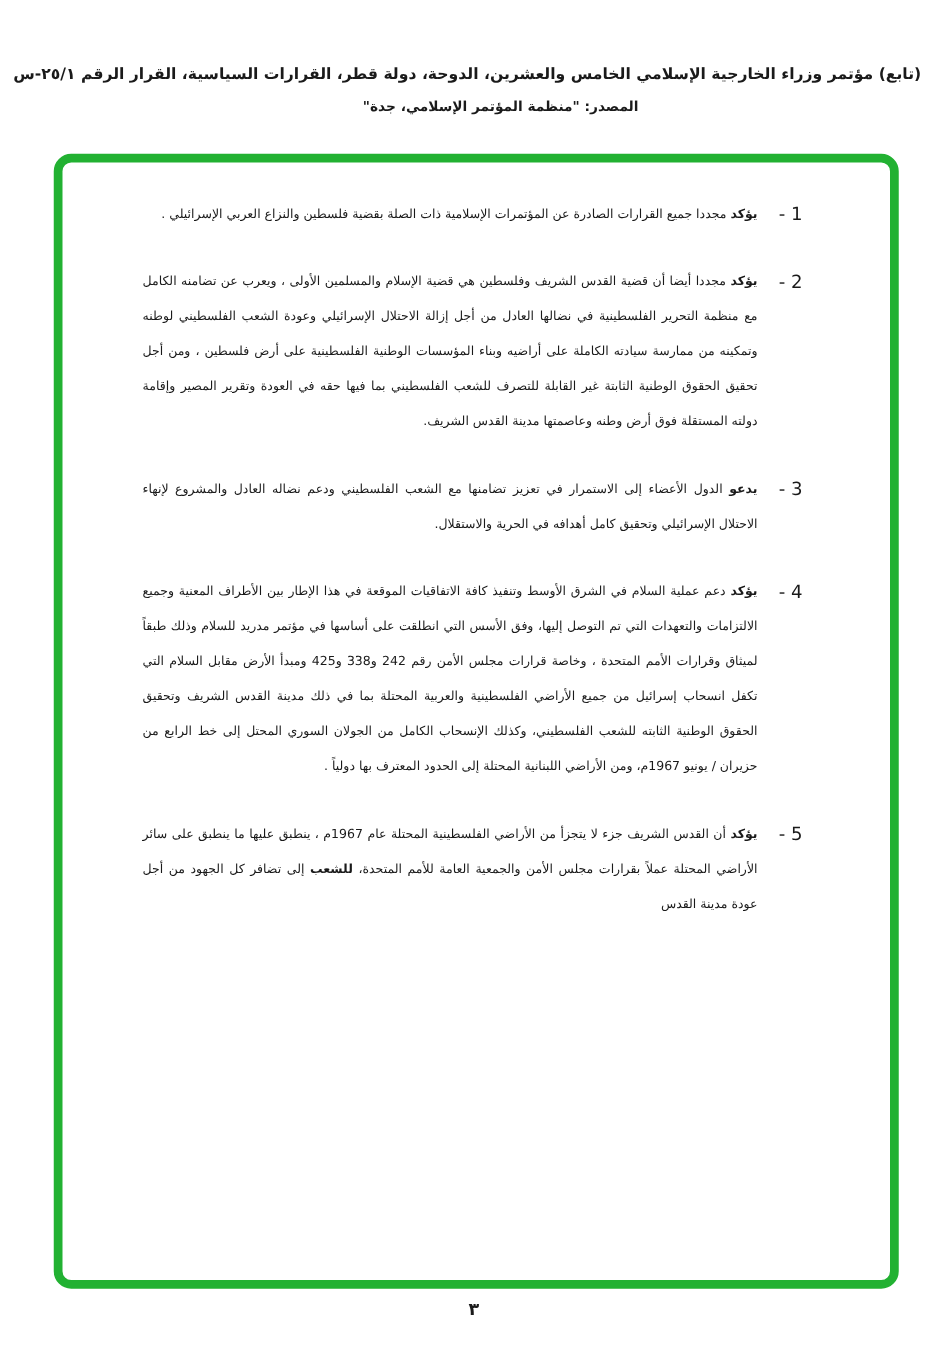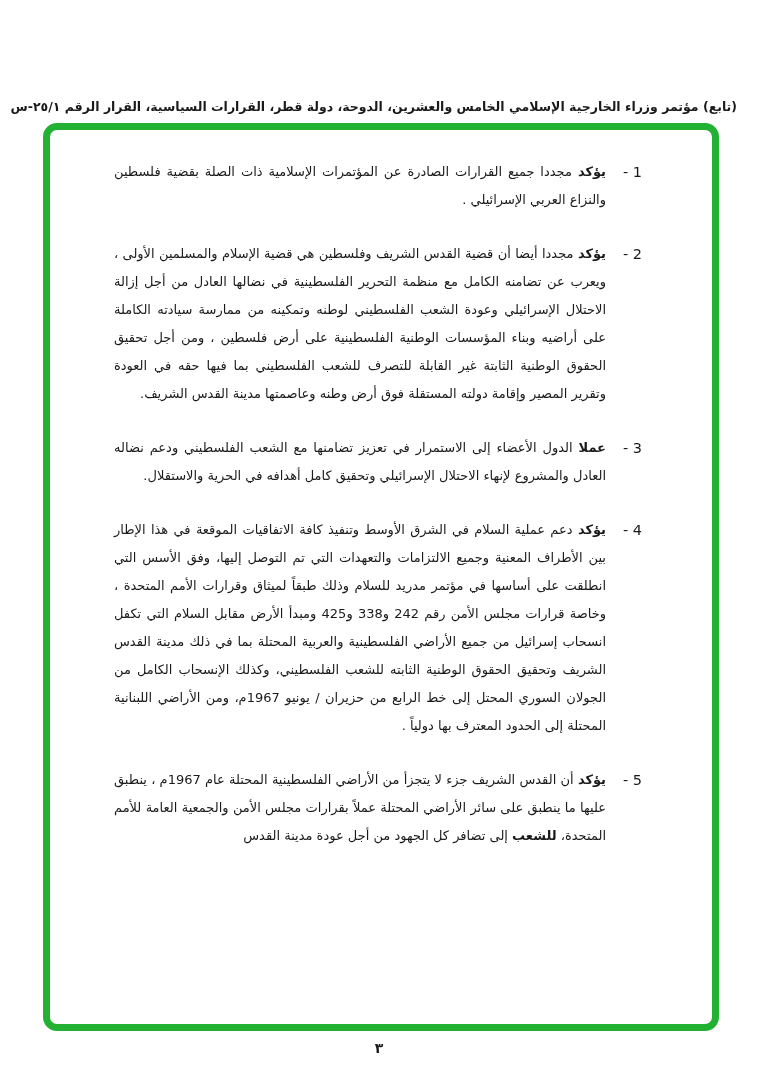--- a/index.html
+++ b/index.html
@@ -16,21 +16,20 @@
     position: absolute;
     top: 50px; left: 0; right: 21px;
     direction: rtl;
   }
   .doc-header .h1 {
     font-weight: bold;
     font-size: 12.5px;
     line-height: 18px;
     text-align: right;
     white-space: nowrap;
-    margin-top: 48px;
   }
   .doc-header .h2 {
     font-weight: bold;
     font-size: 11px;
     line-height: 15px;
     margin-top: 10px;
     text-align: center;
     padding-left: 64px;
   }
 
@@ -54,21 +53,21 @@
   }
   .item .num {
     flex: 0 0 36px;
     width: 36px;
     font-size: 14.5px;
     line-height: 28px;
     text-align: start;
   }
   .item .txt {
     flex: 1;
-    font-size: 13px;
+    font-size: 10px;
     line-height: 28px;
     text-align: justify;
   }
   .item .txt .lead { font-weight: bold; }
 
   .pagenum {
     position: absolute;
     top: 1040px; left: 0;
     width: 758px;
     text-align: center;
@@ -92,21 +91,21 @@
         <div class="item">
           <div class="num">1 -</div>
           <div class="txt"><span class="lead">يؤكد</span><span> مجددا جميع القرارات الصادرة عن المؤتمرات الإسلامية ذات الصلة بقضية فلسطين والنزاع العربي الإسرائيلي .</span></div>
         </div>
         <div class="item">
           <div class="num">2 -</div>
           <div class="txt"><span class="lead">يؤكد</span><span> مجددا أيضا أن قضية القدس الشريف وفلسطين هي قضية الإسلام والمسلمين الأولى ، ويعرب عن تضامنه الكامل مع منظمة التحرير الفلسطينية في نضالها العادل من أجل إزالة الاحتلال الإسرائيلي وعودة الشعب الفلسطيني لوطنه وتمكينه من ممارسة سيادته الكاملة على أراضيه وبناء المؤسسات الوطنية الفلسطينية على أرض فلسطين ، ومن أجل تحقيق الحقوق الوطنية الثابتة غير القابلة للتصرف للشعب الفلسطيني بما فيها حقه في العودة وتقرير المصير وإقامة دولته المستقلة فوق أرض وطنه وعاصمتها مدينة القدس الشريف.</span></div>
         </div>
         <div class="item">
           <div class="num">3 -</div>
-          <div class="txt"><span class="lead">عملا</span><span> الدول الأعضاء إلى الاستمرار في تعزيز تضامنها مع الشعب الفلسطيني ودعم نضاله العادل والمشروع لإنهاء الاحتلال الإسرائيلي وتحقيق كامل أهدافه في الحرية والاستقلال.</span></div>
+          <div class="txt"><span class="lead">يدعو</span><span> الدول الأعضاء إلى الاستمرار في تعزيز تضامنها مع الشعب الفلسطيني ودعم نضاله العادل والمشروع لإنهاء الاحتلال الإسرائيلي وتحقيق كامل أهدافه في الحرية والاستقلال.</span></div>
         </div>
         <div class="item">
           <div class="num">4 -</div>
           <div class="txt"><span class="lead">يؤكد</span><span> دعم عملية السلام في الشرق الأوسط وتنفيذ كافة الاتفاقيات الموقعة في هذا الإطار بين الأطراف المعنية وجميع الالتزامات والتعهدات التي تم التوصل إليها، وفق الأسس التي انطلقت على أساسها في مؤتمر مدريد للسلام  وذلك طبقاً لميثاق وقرارات الأمم المتحدة ، وخاصة قرارات مجلس الأمن رقم 242 و338 و425 ومبدأ الأرض مقابل السلام التي تكفل انسحاب إسرائيل من جميع الأراضي الفلسطينية والعربية المحتلة بما في ذلك مدينة القدس الشريف وتحقيق الحقوق الوطنية الثابته للشعب الفلسطيني، وكذلك الإنسحاب الكامل من الجولان السوري المحتل إلى خط الرابع من حزيران / يونيو 1967م، ومن الأراضي اللبنانية المحتلة إلى الحدود المعترف بها دولياً .</span></div>
         </div>
         <div class="item">
           <div class="num">5 -</div>
           <div class="txt"><span class="lead">يؤكد</span><span> أن القدس الشريف جزء لا يتجزأ من الأراضي الفلسطينية المحتلة عام 1967م ، ينطبق عليها ما ينطبق على سائر الأراضي المحتلة عملاً بقرارات مجلس الأمن والجمعية العامة للأمم المتحدة، </span><span class="lead">للشعب</span><span> إلى تضافر كل الجهود من أجل عودة مدينة القدس</span></div>
         </div>
       </div>

